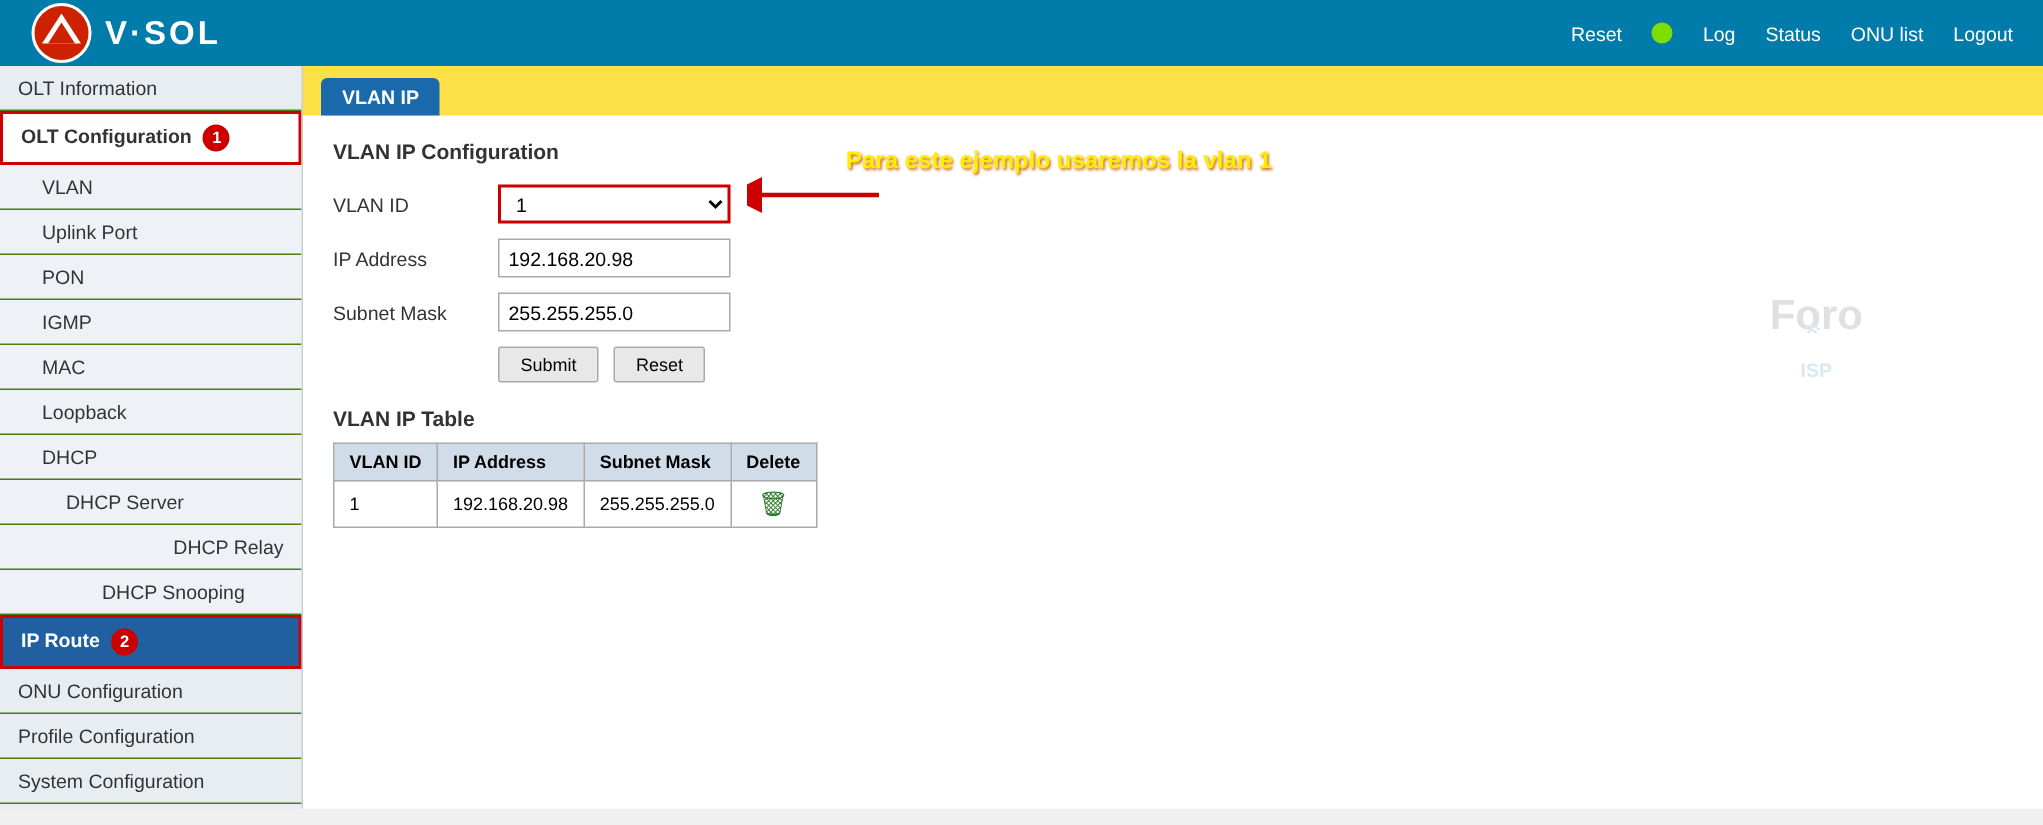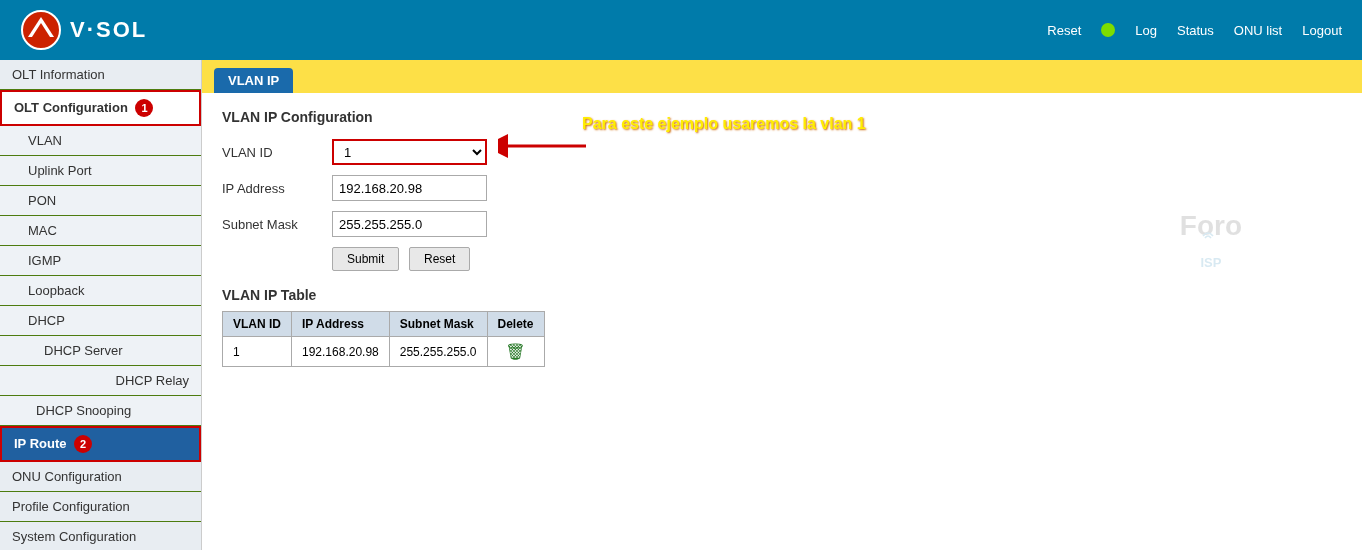--- a/index.html
+++ b/index.html
@@ -4,21 +4,21 @@
   <style>
     * { box-sizing: border-box; margin: 0; padding: 0; font-family: Arial, sans-serif; font-size: 13px; }
     body { background: #f0f0f0; width: 1362px; height: 550px; overflow: hidden; }
 
     
     .header {
       display: flex;
       align-items: center;
       justify-content: space-between;
       background: #007baa;
-      height: 60px;
+      height: 44px;
       padding: 0 20px;
     }
     .logo-area {
       display: flex;
       align-items: center;
       gap: 8px;
     }
     .logo-icon {
       width: 42px;
       height: 42px;
@@ -236,45 +236,45 @@
 
   <div class="sidebar">
     <div class="sidebar-item">OLT Information</div>
     <div class="sidebar-item active-parent">
       <span>OLT Configuration</span>
       <span class="badge">1</span>
     </div>
     <div class="sidebar-item sub">VLAN</div>
     <div class="sidebar-item sub">Uplink Port</div>
     <div class="sidebar-item sub">PON</div>
+    <div class="sidebar-item sub">IGMP</div>
     <div class="sidebar-item sub">MAC</div>
-    <div class="sidebar-item sub">IGMP</div>
     <div class="sidebar-item sub">Loopback</div>
     <div class="sidebar-item sub">DHCP</div>
     <div class="sidebar-item sub" style="padding-left:44px;">DHCP Server</div>
     <div class="sidebar-item sub" style="padding-left:44px;text-align:right;">DHCP Relay</div>
-    <div class="sidebar-item sub" style="padding-left:36px;">DHCP Snooping</div>
+    <div class="sidebar-item sub" style="padding-left:68px;">DHCP Snooping</div>
     <div class="sidebar-item active-sub">
       <span>IP Route</span>
       <span class="badge">2</span>
     </div>
     <div class="sidebar-item">ONU Configuration</div>
     <div class="sidebar-item">Profile Configuration</div>
     <div class="sidebar-item">System Configuration</div>
   </div>
 
   <div class="main-content" style="position:relative;">
 
     <div class="tab-bar">
       <div class="tab">VLAN IP</div>
     </div>
 
     <div class="content-area">
 
-      <div style="position:absolute; top:55px; left:380px; color:#ffee00; font-size:16px; font-weight:bold; text-shadow: 1px 1px 2px #cc6600; z-index:10; white-space:nowrap;">Para este ejemplo usaremos la vlan 1</div>
+      <div style="position:absolute; top:55px; left:362px; color:#ffee00; font-size:16px; font-weight:bold; text-shadow: 1px 1px 2px #cc6600; z-index:10; white-space:nowrap;">Para este ejemplo usaremos la vlan 1</div>
 
       <div style="position:absolute; top:72px; left:296px; z-index:10;">
         <svg width="90" height="28" viewBox="0 0 90 28">
           <defs>
             <marker id="arrowhead" markerWidth="8" markerHeight="8" refX="0" refY="4" orient="auto">
               <polygon points="0 0, 8 4, 0 8" fill="#cc0000"></polygon>
             </marker>
           </defs>
           <line x1="88" y1="14" x2="10" y2="14" stroke="#cc0000" stroke-width="3" marker-end="url(#arrowhead)"></line>
         </svg>

